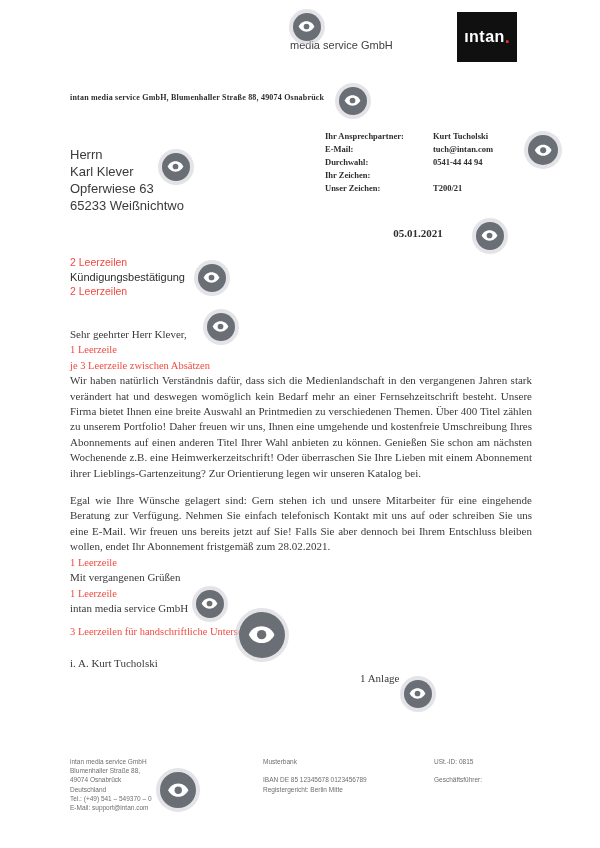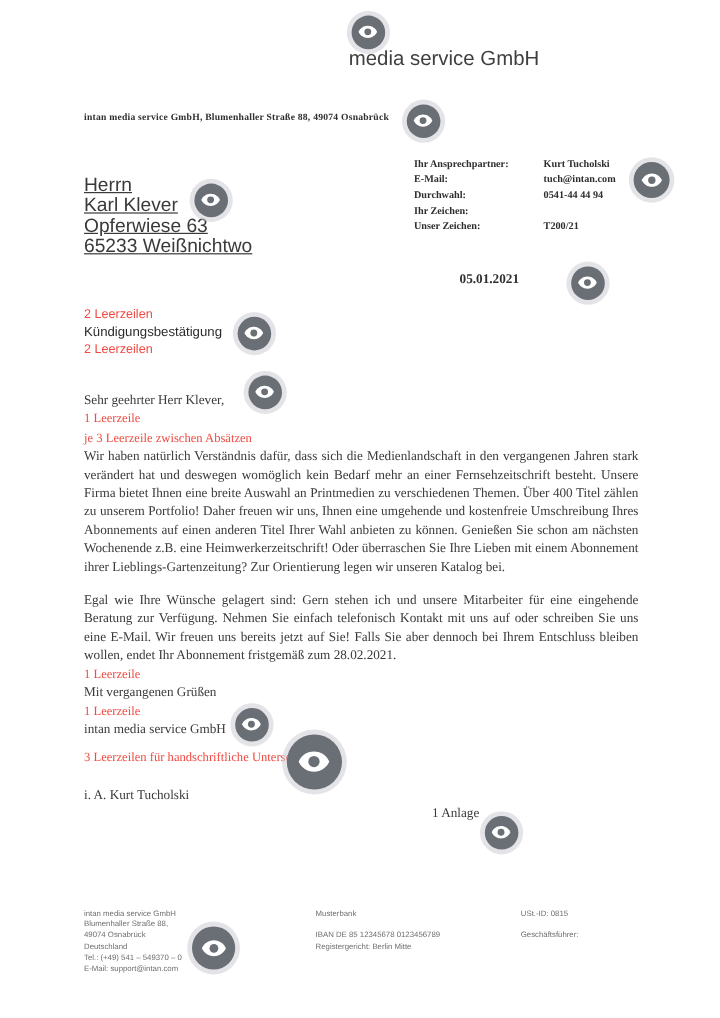--- a/index.html
+++ b/index.html
@@ -1,41 +1,41 @@
 <!DOCTYPE html>
 <html><head>
 <meta charset="utf-8">
 <style>
   html,body{margin:0;padding:0;background:#ffffff;}
   #page{position:relative;width:600px;height:848px;background:#ffffff;overflow:hidden;
         font-family:"Liberation Sans",sans-serif;color:#3a3a3a;}
 
   
-  .brand-line{position:absolute;left:290px;top:39px;width:160px;text-align:center;
-              font-size:17px;color:#3f3f3f;}
+  .brand-line{position:absolute;left:290px;top:39px;width:160px;text-align:left;
+              font-size:11px;color:#3f3f3f;}
   .logo{position:absolute;left:457px;top:12px;width:60px;height:50px;background:#101010;
         display:flex;align-items:center;justify-content:center;}
   .logo .word{color:#fff;font-size:16px;font-weight:bold;letter-spacing:.5px;
               font-family:"Liberation Sans",sans-serif;}
   .logo .dot{color:#e0342b;font-size:18px;font-weight:bold;}
 
   .sender-line{position:absolute;left:70px;top:93px;font-family:"Liberation Serif",serif;
                font-weight:bold;font-size:8px;color:#2e2e2e;letter-spacing:.2px;}
 
   
-  .recipient{position:absolute;left:70px;top:146px;font-size:16px;line-height:17px;color:#3a3a3a;text-decoration:underline;}
+  .recipient{position:absolute;left:70px;top:146px;font-size:13px;line-height:17px;color:#3a3a3a;}
 
   
   .contact{position:absolute;left:325px;top:130px;font-family:"Liberation Serif",serif;
-           font-weight:bold;font-size:8.5px;line-height:13px;color:#2e2e2e;margin-left:20px;}
+           font-weight:bold;font-size:8.5px;line-height:13px;color:#2e2e2e;}
   .contact .row{display:flex;min-height:13px;}
   .contact .lbl{width:108px;}
   .contact .val{white-space:nowrap;}
 
-  .date{position:absolute;left:383px;top:227px;width:70px;text-align:left;
+  .date{position:absolute;left:383px;top:227px;width:70px;text-align:center;
         font-family:"Liberation Serif",serif;font-weight:bold;font-size:11px;color:#2e2e2e;}
 
   
   .subject-block{position:absolute;left:70px;top:255px;font-size:10.5px;line-height:14.6px;}
   .red{color:#f04a42;}
   .subject{font-weight:normal;font-size:11px;color:#2c2c2c;}
 
   
   .body{position:absolute;left:70px;top:327px;width:462px;font-size:11px;
         line-height:15.4px;color:#3a3a3a;font-family:Liberation Serif, serif;}
@@ -58,20 +58,24 @@
        box-shadow:0 0 0 4px rgba(205,205,214,0.55);
        display:flex;align-items:center;justify-content:center;cursor:pointer;}
   .eye svg{width:68%;height:68%;display:block;}
 </style>
 </head>
 <body>
 
 <div id="page">
 
   <div class="brand-line">media service GmbH</div>
+  <div class="logo">
+    <span class="word">ıntan</span>
+      <span class="dot">.</span>
+  </div>
   <div class="sender-line">intan media service GmbH, Blumenhaller Straße 88, 49074 Osnabrück</div>
 
   <div class="recipient">
     <div>Herrn</div>
     <div>Karl Klever</div>
     <div>Opferwiese 63</div>
     <div>65233 Weißnichtwo</div>
   </div>
 
   <div class="contact">

